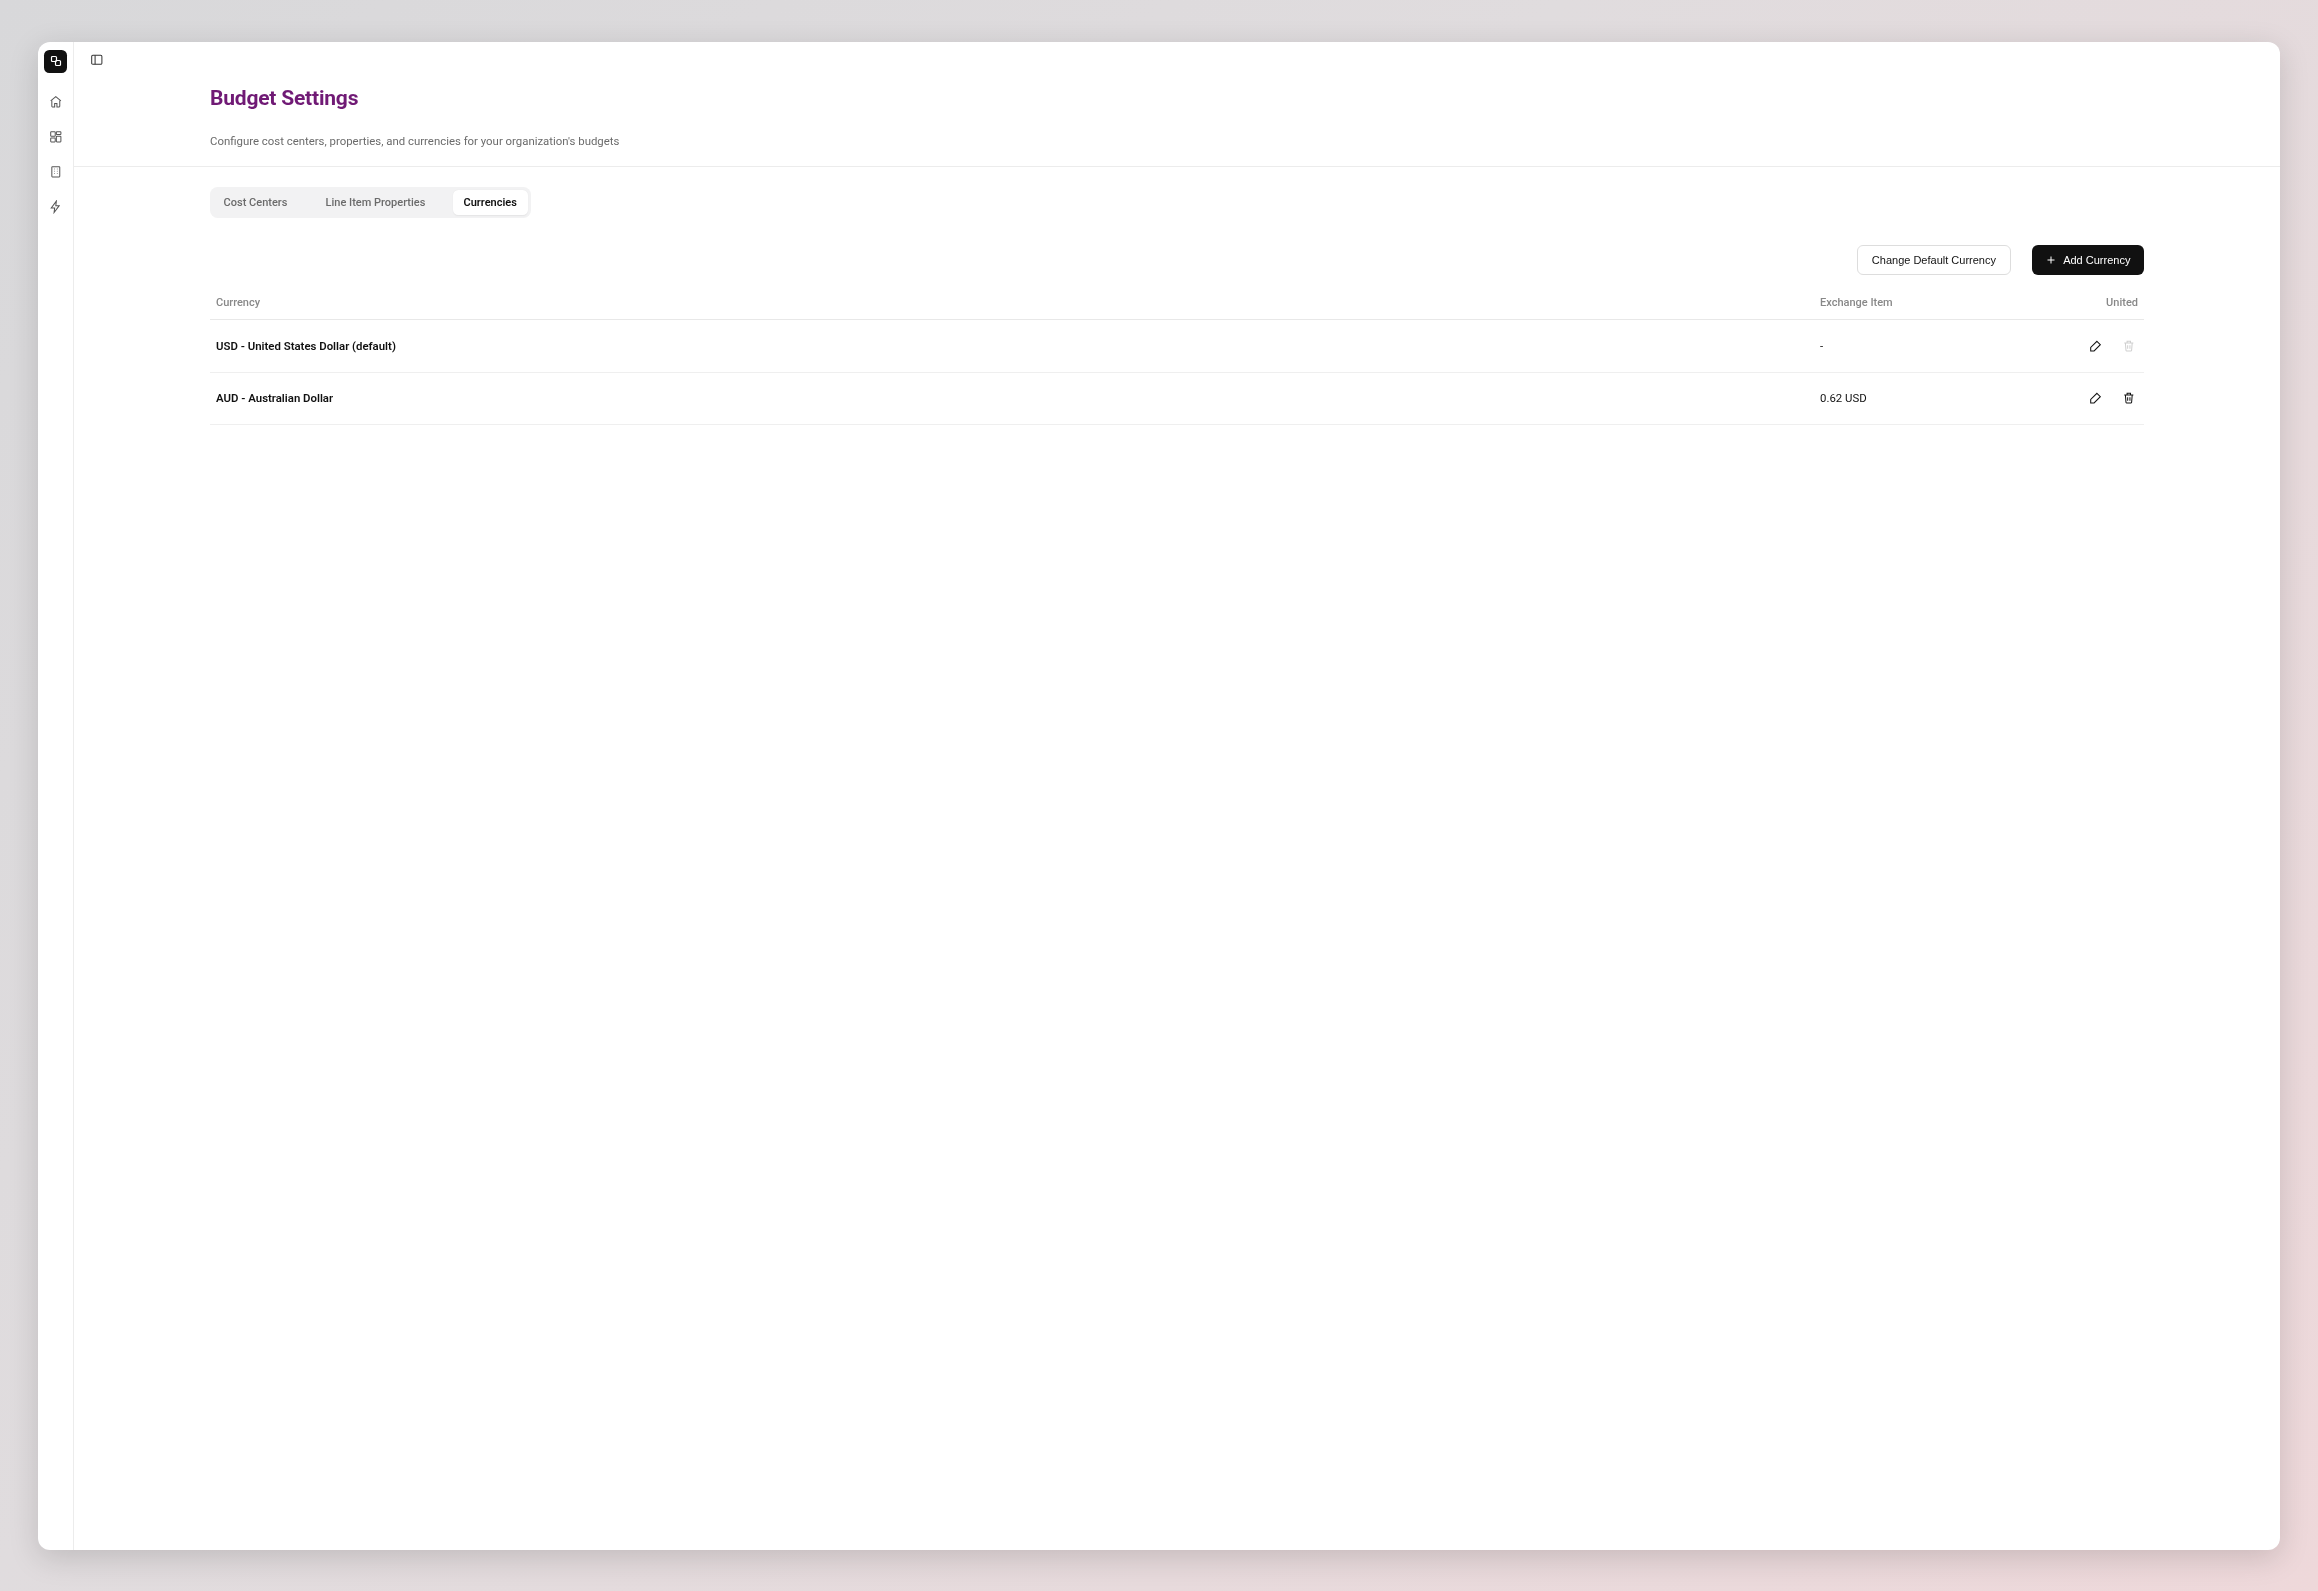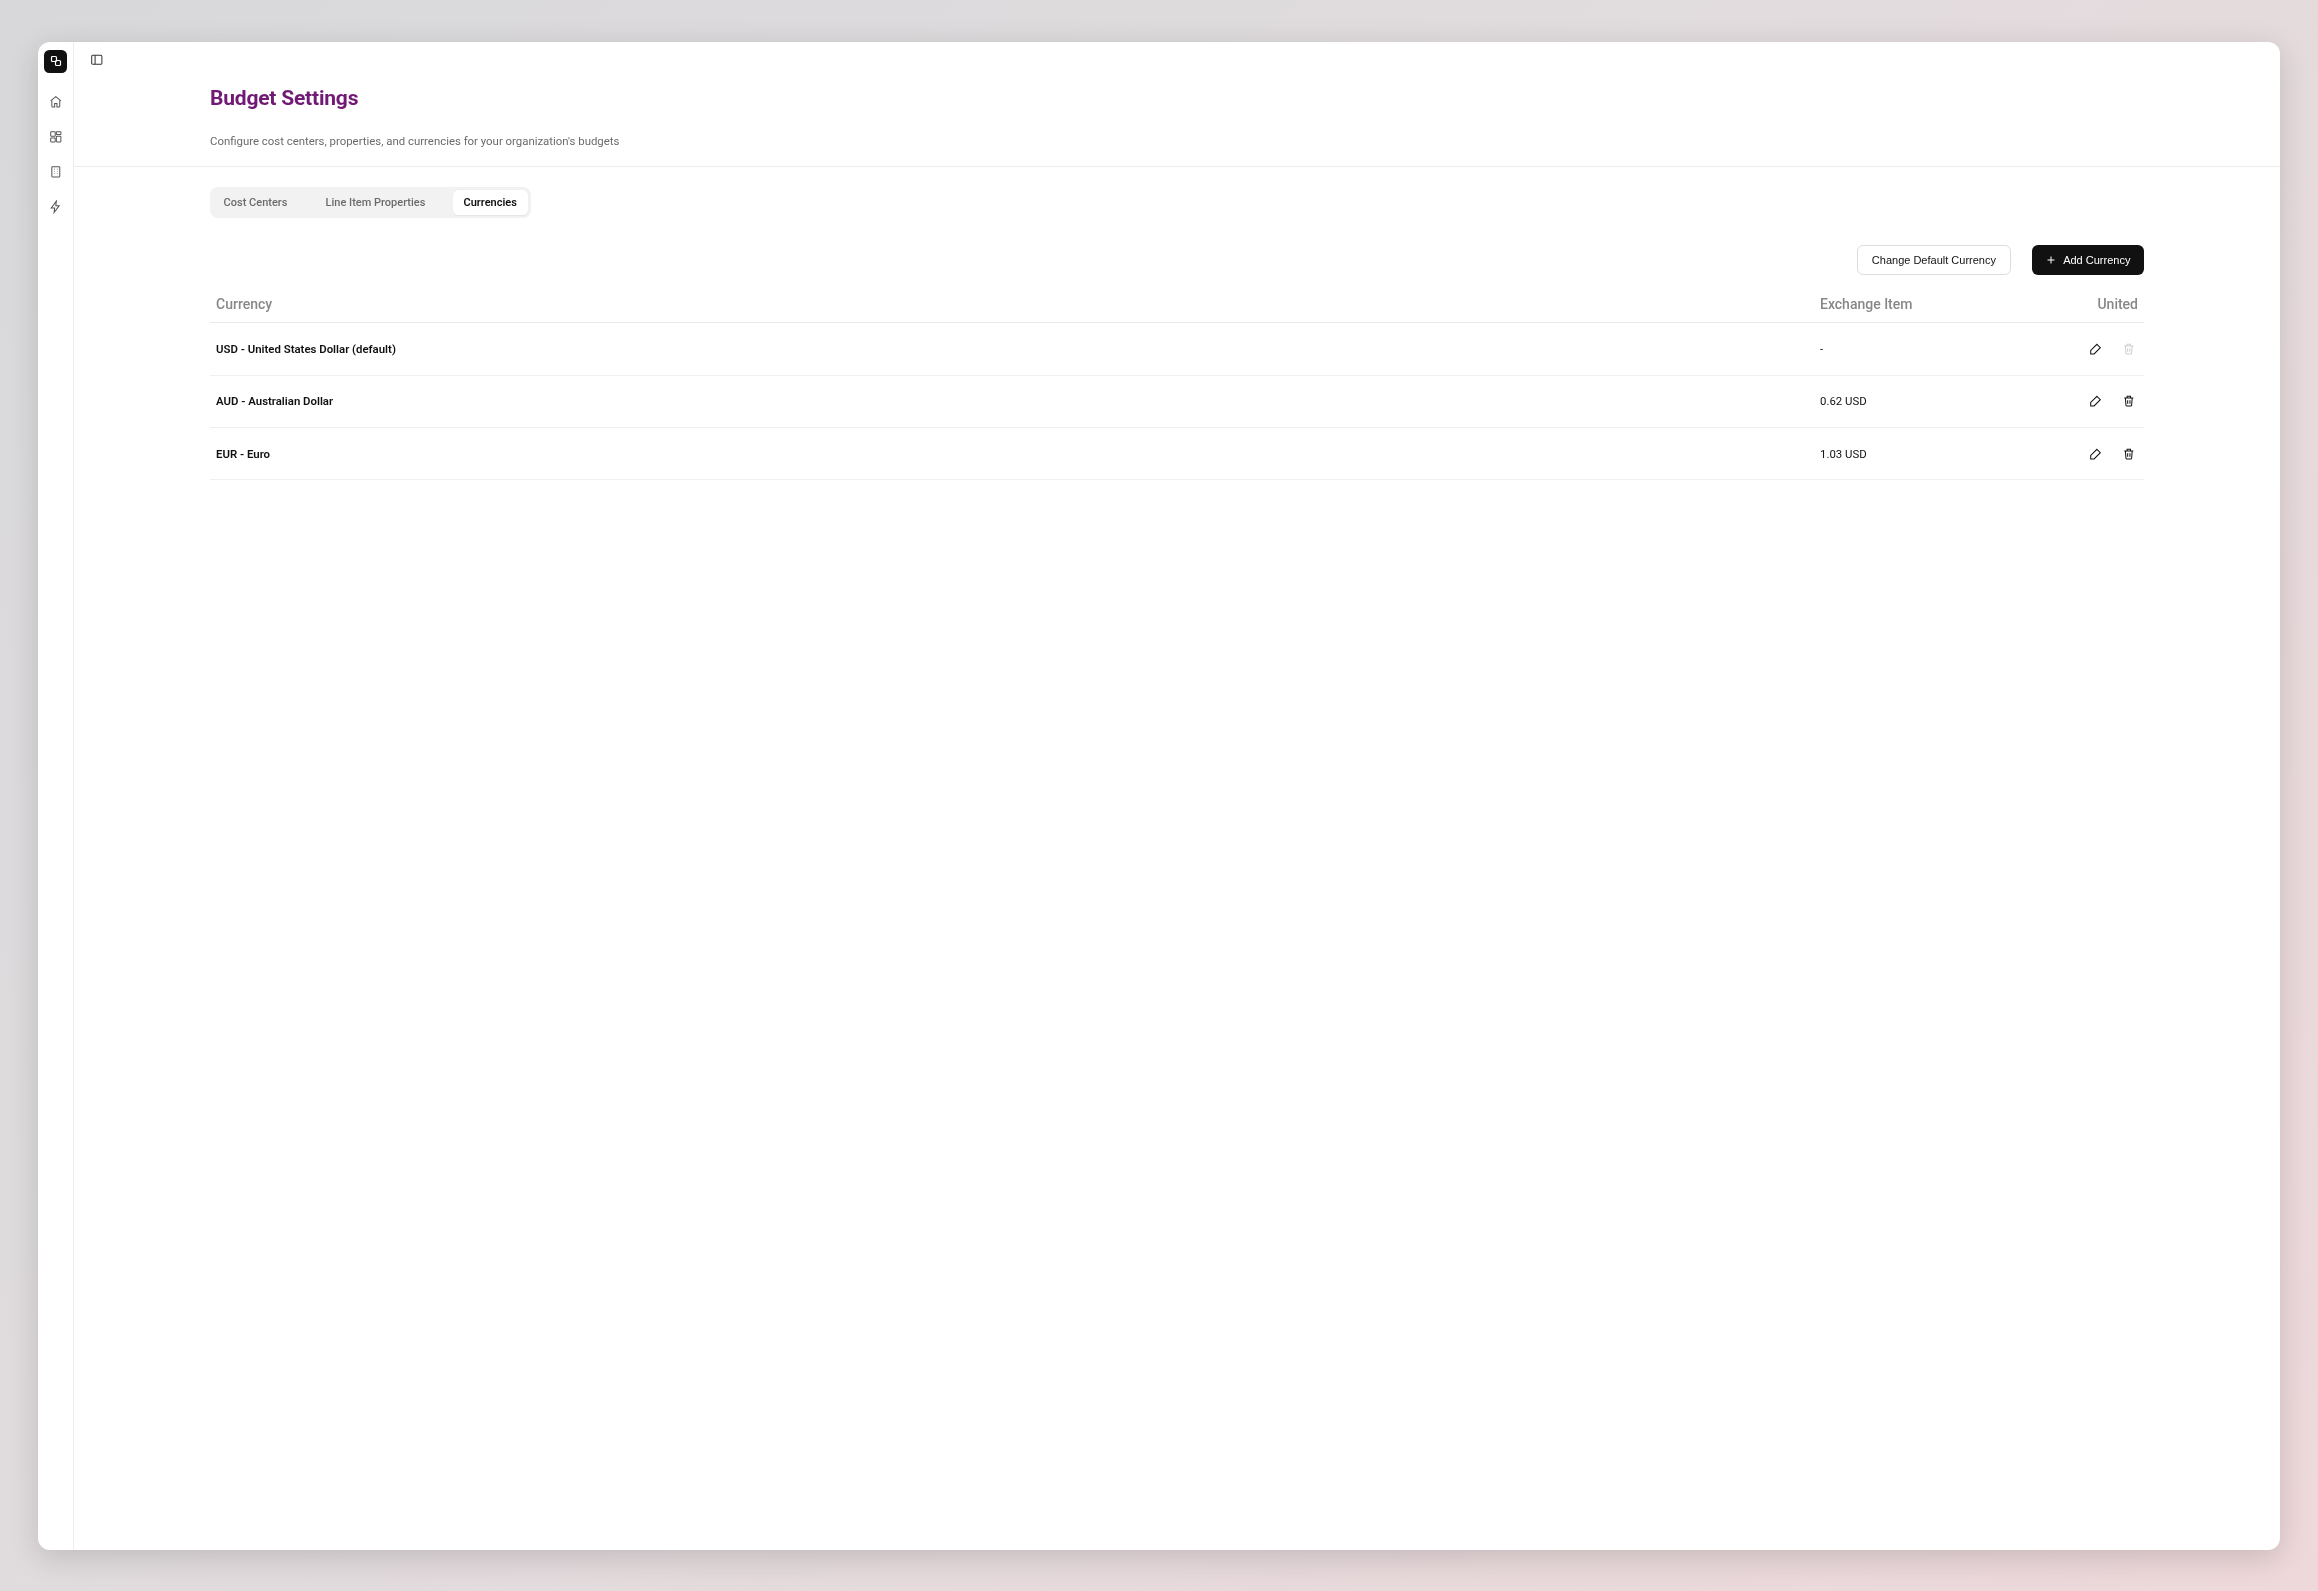--- a/index.html
+++ b/index.html
@@ -125,21 +125,21 @@
     .thead, .trow {
       display: grid;
       grid-template-columns: 1fr 197px 121px;
       align-items: center;
     }
     .thead {
       padding: 0 6px 10.6px 6px;
       border-bottom: 0.8px solid #e8e8e8;
     }
     .th {
-      font-size: 14px;
+      font-size: 11px;
       color: #888;
       font-weight: 500;
     }
     .th.right { text-align: right; }
     .trow {
       padding: 16.7px 6px;
       border-bottom: 0.8px solid #efefef;
       font-size: 11.4px;
       color: #111;
     }
@@ -267,35 +267,19 @@
                   </svg>
               </span>
               <span class="icon-btn">
                 <svg width="13.6" height="13.6" viewBox="0 0 24 24" fill="none" stroke="currentColor" stroke-width="1.8">
                     <path d="M4 7h16M9 7V4h6v3M6 7l1 13a1 1 0 0 0 1 1h8a1 1 0 0 0 1-1l1-13M10 11v6M14 11v6"></path>
                   </svg>
               </span>
             </div>
           </div>
 
-          <div class="trow">
-            <div class="name">EUR - Euro</div>
-            <div>1.03 USD</div>
-            <div class="actions-cell">
-              <span class="icon-btn">
-                <svg width="13.6" height="13.6" viewBox="0 0 24 24" fill="none" stroke="currentColor" stroke-width="1.8">
-                    <path d="m14 4 6 6L9 21H3v-6L14 4z"></path>
-                  </svg>
-              </span>
-              <span class="icon-btn">
-                <svg width="13.6" height="13.6" viewBox="0 0 24 24" fill="none" stroke="currentColor" stroke-width="1.8">
-                    <path d="M4 7h16M9 7V4h6v3M6 7l1 13a1 1 0 0 0 1 1h8a1 1 0 0 0 1-1l1-13M10 11v6M14 11v6"></path>
-                  </svg>
-              </span>
-            </div>
-          </div>
 
         </div>
       </div>
     </div>
   </div>
 </div>
 
 
 </body></html>

